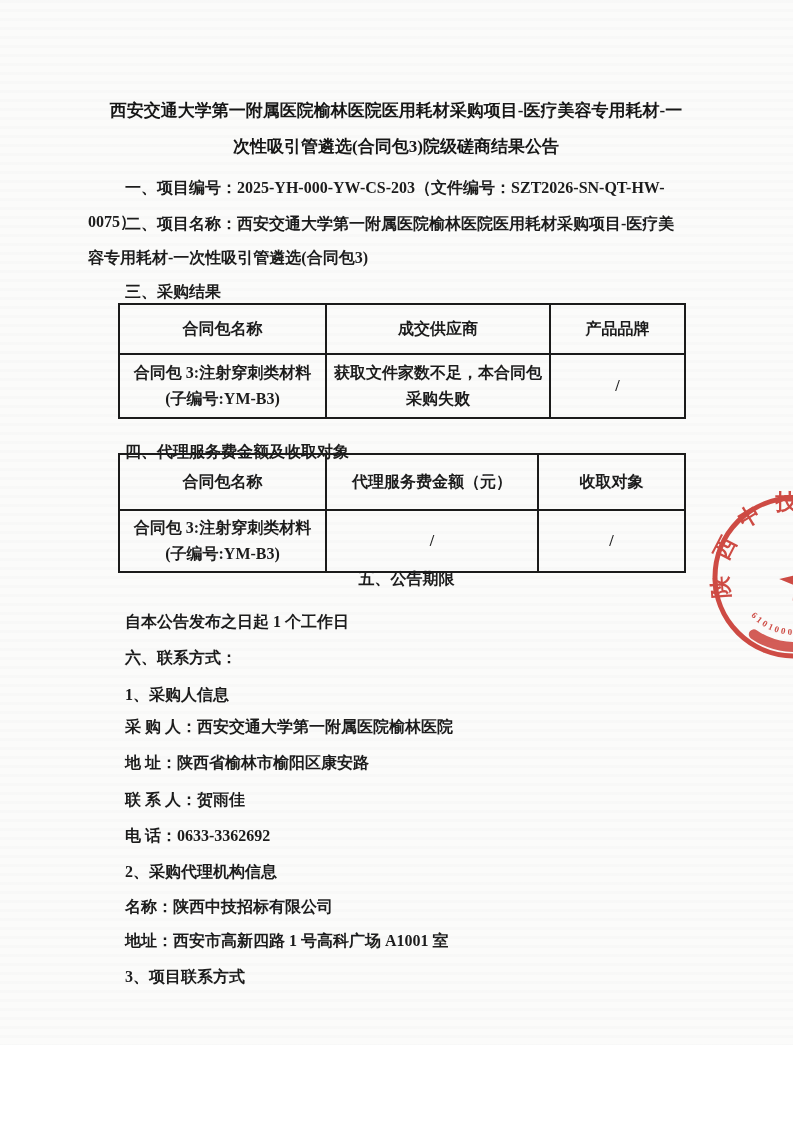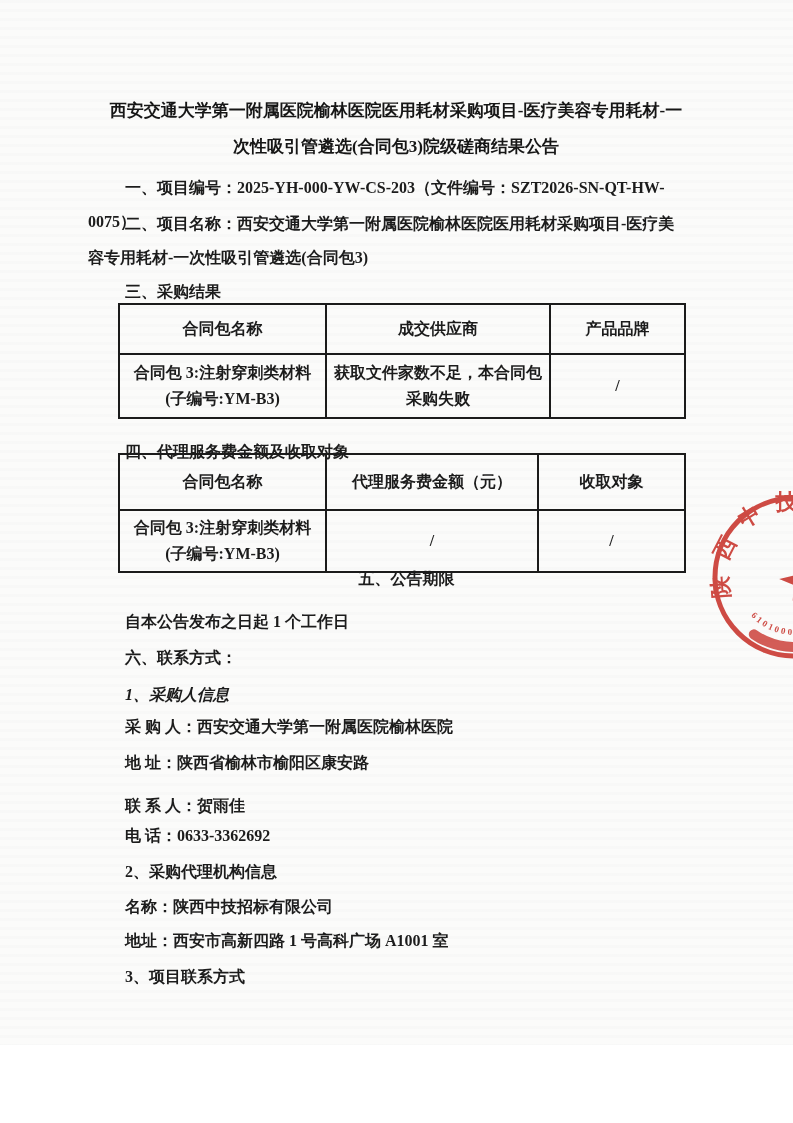--- a/index.html
+++ b/index.html
@@ -89,24 +89,24 @@
 (子编号:YM-B3)</td>
         <td>/</td>
         <td>/</td>
       </tr>
     </tbody>
   </table>
 
   <div class="para fi" style="top:562px;text-align:center;">五、公告期限</div>
   <div class="para fi" style="top:605px;">自本公告发布之日起 1 个工作日</div>
   <div class="para fi" style="top:641px;">六、联系方式：</div>
-  <div class="para fi" style="top:678px;font-style:italic;">1、采购人信息</div>
+  <div class="para fi" style="top:678px;">1、采购人信息</div>
   <div class="para fi" style="top:710px;">采 购 人：西安交通大学第一附属医院榆林医院</div>
   <div class="para fi" style="top:746px;">地 址：陕西省榆林市榆阳区康安路</div>
-  <div class="para fi" style="top:783px;margin-top:6px;">联 系 人：贺雨佳</div>
+  <div class="para fi" style="top:783px;">联 系 人：贺雨佳</div>
   <div class="para fi" style="top:819px;">电 话：0633-3362692</div>
   <div class="para fi" style="top:855px;">2、采购代理机构信息</div>
   <div class="para fi" style="top:890px;">名称：陕西中技招标有限公司</div>
   <div class="para fi" style="top:924px;">地址：西安市高新四路 1 号高科广场 A1001 室</div>
   <div class="para fi" style="top:960px;">3、项目联系方式</div>
 
   <svg class="seal" viewBox="0 0 200 200">
     <defs>
       <path id="seal-arc" d="M 37.2 120.4 A 66 66 0 1 1 37.6 121.5" fill="none"></path>
       <path id="seal-serial-arc" d="M 56.9 138.8 A 58 58 0 0 0 119.8 154.5" fill="none"></path>

